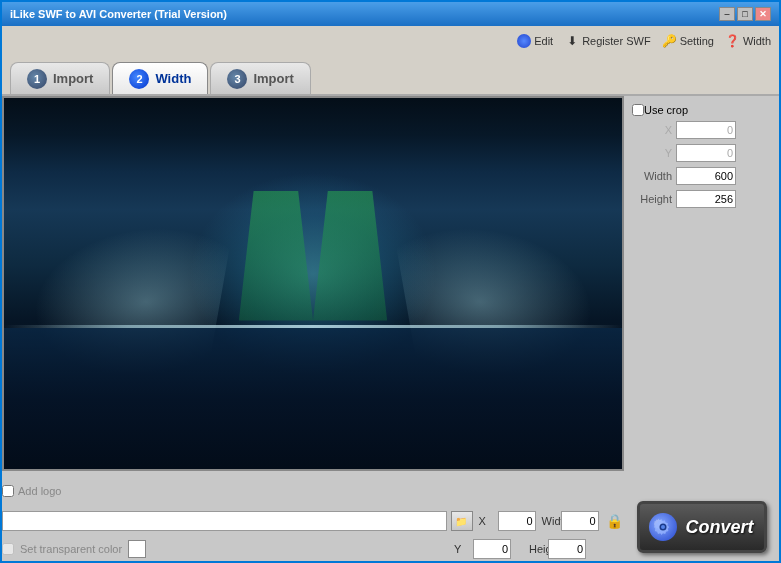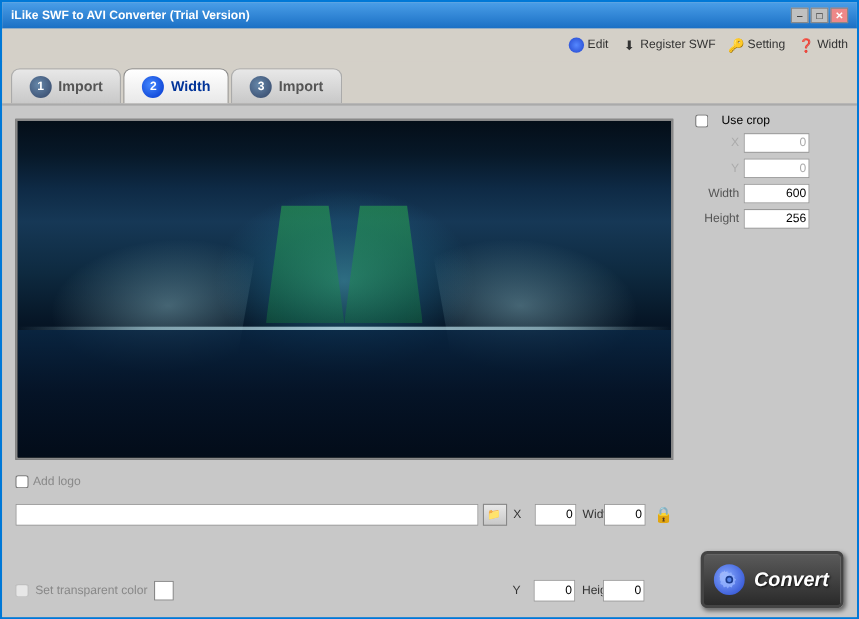--- a/index.html
+++ b/index.html
@@ -124,21 +124,21 @@
     }
     .content-area {
       display: flex;
       flex: 1;
       background: #c8c8c8;
       border-top: 2px solid #aaa;
       overflow: hidden;
     }
     .main-panel {
       flex: 1;
-      padding: 12px;
+      padding: 0;
       display: flex;
       flex-direction: column;
       gap: 6px;
     }
     .preview-frame {
       flex: 1;
       background: #4a4a4a;
       border: 2px solid #888;
       position: relative;
       overflow: hidden;
@@ -240,21 +240,21 @@
       gap: 6px;
     }
     .crop-section {
       display: flex;
       flex-direction: column;
       gap: 5px;
     }
     .crop-header {
       display: flex;
       align-items: center;
-      gap: 12px;
+      gap: 0;
     }
     .crop-field-row {
       display: flex;
       align-items: center;
       gap: 4px;
     }
     .crop-label {
       width: 40px;
       font-size: 11px;
       color: #555;
@@ -448,21 +448,21 @@
           <input type="text" class="coord-input" value="0" style="">
         </div>
         <div class="coord-group">
           <span class="coord-label">Width</span>
           <input type="text" class="coord-input" value="0" style="">
         </div>
 
         <div class="lock-icon">🔒</div>
       </div>
 
-      <div style="display:flex;align-items:center;gap:6px;margin-top:41px;">
+      <div style="display:flex;align-items:center;gap:18px;">
         <div class="transparent-bar">
           <input type="checkbox" disabled="" style="">
           <label class="disabled-text">Set transparent color</label>
           <div class="color-swatch"></div>
         </div>
         <div style="flex:1"></div>
         <div class="coord-group">
           <span class="coord-label">Y</span>
           <input type="text" class="coord-input" value="0" style="">
         </div>

